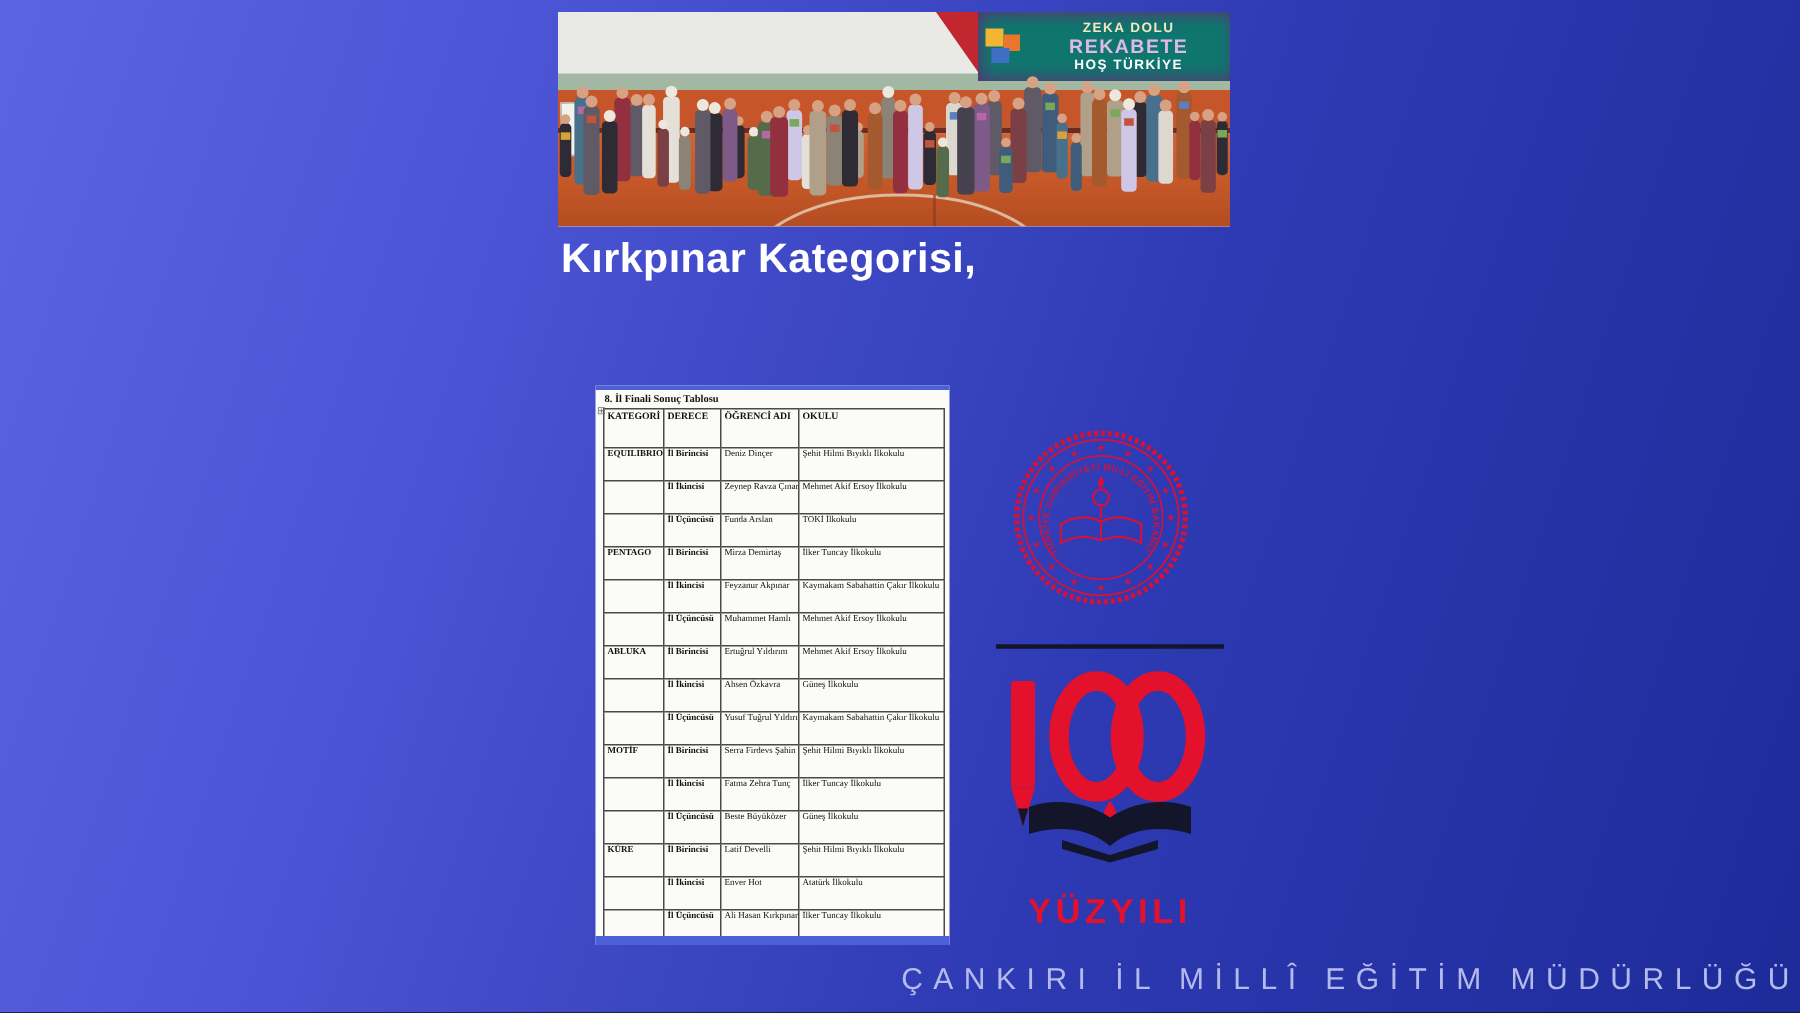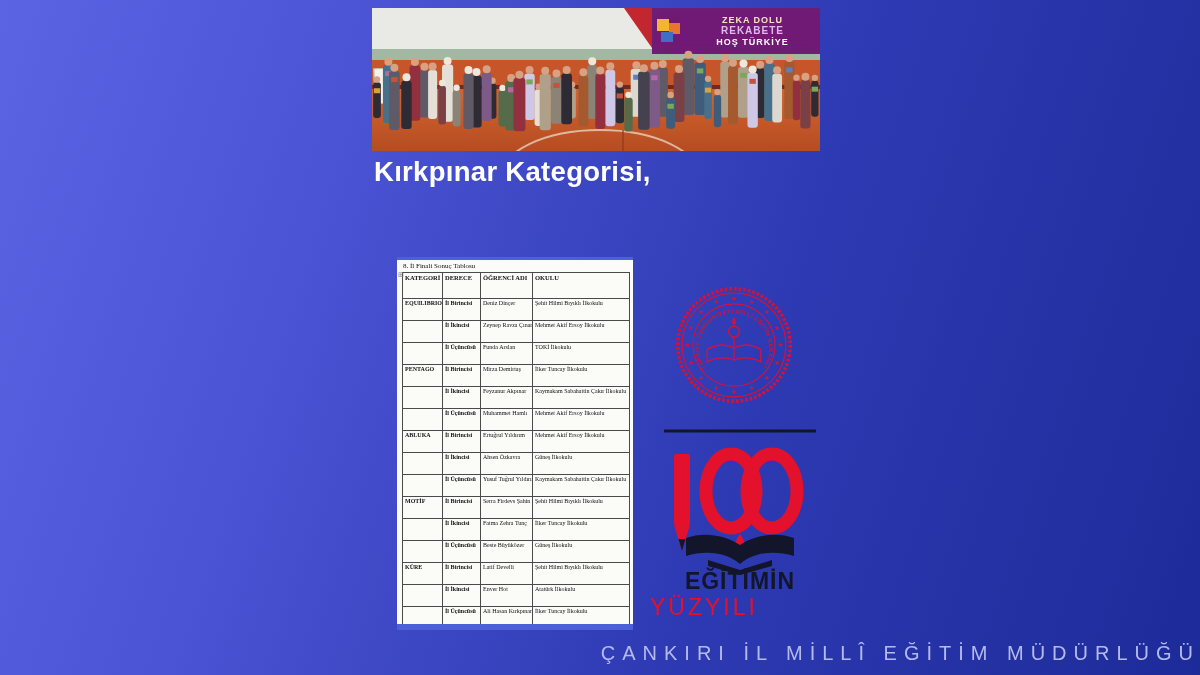--- a/index.html
+++ b/index.html
@@ -9,60 +9,60 @@
     font-family:"Liberation Sans",sans-serif;
   }
   
   .photo{position:absolute;left:372px;top:8px;width:448px;height:143px;overflow:hidden;background:#e9eae6;}
   .wall-white{position:absolute;left:0;top:0;width:100%;height:41px;background:#e9eae6;}
   .wall-green{position:absolute;left:0;top:41px;width:100%;height:11px;background:#a3b8a3;}
   .wall-orange{position:absolute;left:0;top:52px;width:100%;height:25px;background:#c6552a;}
   .wall-maroon{position:absolute;left:0;top:77px;width:100%;height:4px;background:#6e2a1f;}
   .floor{position:absolute;left:0;top:81px;width:100%;height:62px;
     background:linear-gradient(180deg,#cf6434 0%,#c25627 60%,#b44d22 100%);}
-  .banner{position:absolute;left:280px;top:0;width:172px;height:46px;background:#701a75;
+  .banner{position:absolute;left:280px;top:0;width:172px;height:46px;background:#0f766e;
     box-shadow:inset 0 0 12px #6c2377;display:flex;align-items:center;}
   .banner-cube{width:24px;height:24px;margin-left:5px;position:relative;flex:0 0 auto;}
   .banner-cube .c1{position:absolute;left:0;top:0;width:12px;height:12px;background:#f2b632;}
   .banner-cube .c2{position:absolute;left:12px;top:4px;width:11px;height:11px;background:#e8762c;}
   .banner-cube .c3{position:absolute;left:4px;top:13px;width:12px;height:10px;background:#3f6fc4;}
   .banner-text{flex:1;text-align:center;line-height:1.15;}
   .banner-l1{font-size:9px;font-weight:bold;color:#f5e6c0;letter-spacing:1px;}
-  .banner-l2{font-size:10px;font-weight:bold;color:#dfb9e8;letter-spacing:1px;}
+  .banner-l2{font-size:13px;font-weight:bold;color:#dfb9e8;letter-spacing:1px;}
   .banner-l3{font-size:9px;font-weight:bold;color:#ffffff;letter-spacing:1px;}
   .ribbon-left{position:absolute;left:252px;top:0;width:0;height:0;
     border-top:40px solid #c22730;border-left:28px solid transparent;}
   .ribbon-right{position:absolute;left:418px;top:2px;width:0;height:0;
     border-top:36px solid #20224c;border-right:26px solid transparent;}
   .flipchart{position:absolute;left:2px;top:60px;width:20px;height:34px;background:#f4f2ec;
     border:1px solid #b9b4a8;transform:rotate(-2deg);}
   .crowd-svg{position:absolute;left:0;top:0;width:448px;height:143px;}
   
   .headline{position:absolute;left:374px;top:156px;color:#ffffff;font-weight:bold;
     font-size:27.5px;line-height:31px;letter-spacing:.3px;}
   
   .results-card{position:absolute;left:397px;top:257px;width:236px;height:373px;background:#fbfbf8;}
   .card-strip-top{position:absolute;left:0;top:0;width:100%;height:3px;background:#4c60d8;}
   .card-strip-bottom{position:absolute;left:0;bottom:0;width:100%;height:6px;background:#4c60d8;}
-  .card-title{font-family:"Liberation Serif",serif;font-weight:normal;font-size:7px;color:#111;
+  .card-title{font-family:"Liberation Serif",serif;font-weight:bold;font-size:7px;color:#111;
     margin:5px 0 2px 6px;}
   .move-handle{position:absolute;left:1px;top:14px;font-size:7px;color:#777;line-height:7px;}
   table.results{border-collapse:collapse;table-layout:fixed;margin-left:5px;width:227px;}
   table.results th,table.results td{border:1px solid #4a4a4a;vertical-align:top;padding:1px 2px;
     font-family:"Liberation Serif",serif;overflow:hidden;white-space:nowrap;text-align:left;color:#111;}
   table.results th{font-size:6.5px;height:23px;font-weight:bold;}
   table.results td{font-size:6px;height:19px;}
   td.cat,td.rank{font-weight:bold;}
   
   .meb-logo{position:absolute;left:667px;top:278px;width:134px;height:134px;}
   .cent-logo{position:absolute;left:650px;top:424px;width:180px;height:202px;}
   .cent-word1{position:absolute;left:0;top:144px;width:180px;text-align:center;
     font-weight:bold;font-size:23px;letter-spacing:1px;color:#13162b;}
-  .cent-word2{position:absolute;left:0;top:170px;width:180px;text-align:left;
-    font-weight:normal;font-size:23px;letter-spacing:3px;color:#e3112b;}
+  .cent-word2{position:absolute;left:0;top:170px;width:180px;text-align:center;
+    font-weight:bold;font-size:23px;letter-spacing:3px;color:#e3112b;}
   
   .footer{position:absolute;left:0;top:642px;width:100%;text-align:right;
     color:#b4bbec;font-size:20px;letter-spacing:7px;font-weight:400;}
 </style>
 </head>
 <body>
 
 <div class="canvas">
 
   <div class="photo">
@@ -480,19 +480,18 @@
         <ellipse cx="122" cy="67" rx="25" ry="37" fill="none" stroke="#e3112b" stroke-width="13"></ellipse>
       </g>
 
       <g>
         <path d="M90,138 C81,128 85,116 90,110 C95,116 99,128 90,138 Z" fill="#e3112b"></path>
         <path d="M90,121 C74,110 52,108 36,114 L36,132 C56,126 76,128 90,140 Z" fill="#13162b"></path>
         <path d="M90,121 C106,110 128,108 144,114 L144,132 C124,126 104,128 90,140 Z" fill="#13162b"></path>
         <path d="M58,136 L90,146 L122,136 L122,142 L90,151 L58,142 Z" fill="#13162b"></path>
       </g>
     </svg>
-    <div class="cent-word1">EĞİTİMİN</div>
     <div class="cent-word2">YÜZYILI</div>
   </div>
 
   <div class="footer">ÇANKIRI İL MİLLÎ EĞİTİM MÜDÜRLÜĞÜ</div>
 
 </div>
 
 </body></html>

